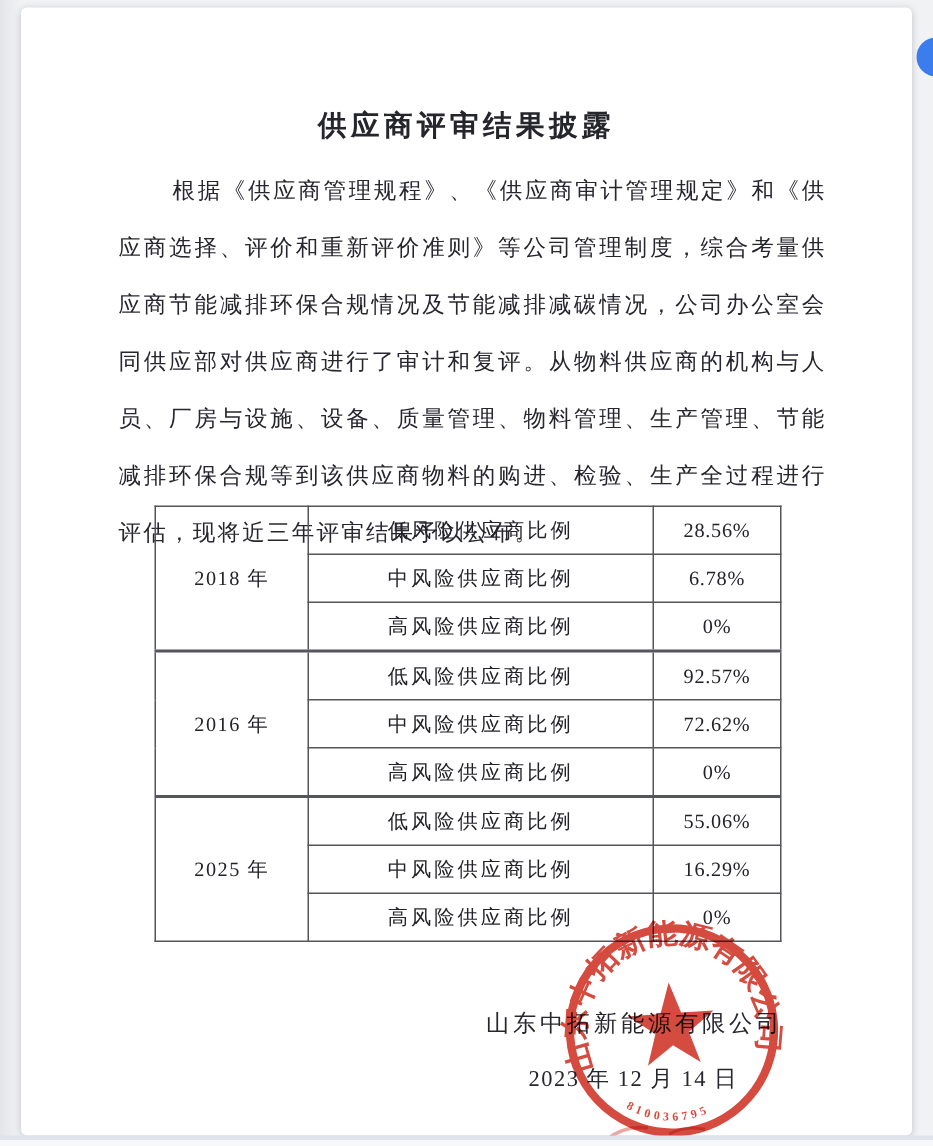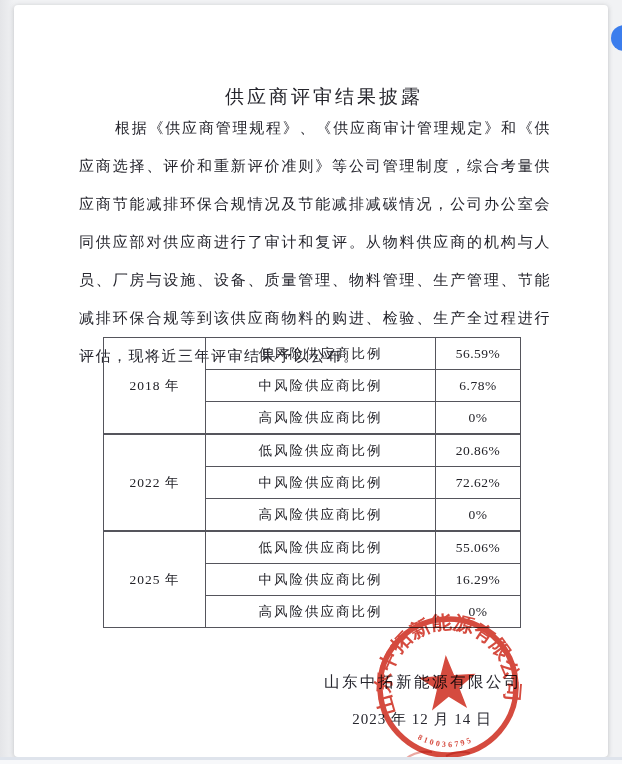--- a/index.html
+++ b/index.html
@@ -22,24 +22,24 @@
     height: 752px;
     background: #ffffff;
     border-radius: 4px;
     box-shadow: 0 1px 5px rgba(60,64,67,0.28);
   }
   .doc-title {
     position: absolute;
     top: 66px;
     left: 0;
     width: 100%;
-    margin: 13px;
+    margin: 0;
     text-align: center;
     font-size: 19px;
-    font-weight: normal;
+    font-weight: bold;
     letter-spacing: 3px;
     color: #25252c;
   }
   .doc-paragraph {
     position: absolute;
     top: 100px;
     left: 61px;
     width: 472px;
     margin: 4px;
     font-size: 15px;
@@ -153,35 +153,35 @@
     <table class="results-table">
       <colgroup>
         <col class="col-year">
           <col class="col-label">
           <col class="col-value">
       </colgroup>
       <tbody>
         <tr class="group-start first-group">
           <td class="year-cell" rowspan="3">2018 年</td>
           <td class="label-cell">低风险供应商比例</td>
-          <td class="value-cell">56.59%</td>
+          <td class="value-cell">28.56%</td>
         </tr>
         <tr>
           <td class="label-cell">中风险供应商比例</td>
           <td class="value-cell">6.78%</td>
         </tr>
         <tr>
           <td class="label-cell">高风险供应商比例</td>
           <td class="value-cell">0%</td>
         </tr>
 
         <tr class="group-start">
-          <td class="year-cell" rowspan="3">2022 年</td>
+          <td class="year-cell" rowspan="3">2016 年</td>
           <td class="label-cell">低风险供应商比例</td>
-          <td class="value-cell">20.86%</td>
+          <td class="value-cell">92.57%</td>
         </tr>
         <tr>
           <td class="label-cell">中风险供应商比例</td>
           <td class="value-cell">72.62%</td>
         </tr>
         <tr>
           <td class="label-cell">高风险供应商比例</td>
           <td class="value-cell">0%</td>
         </tr>
 

